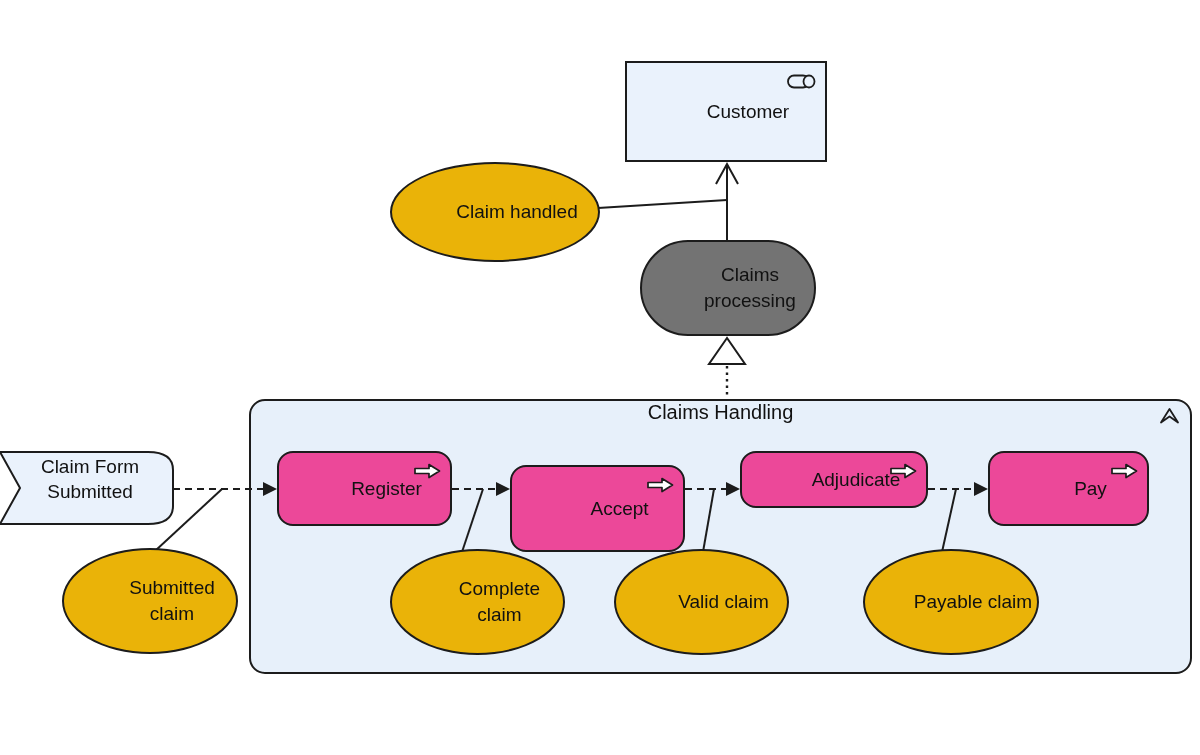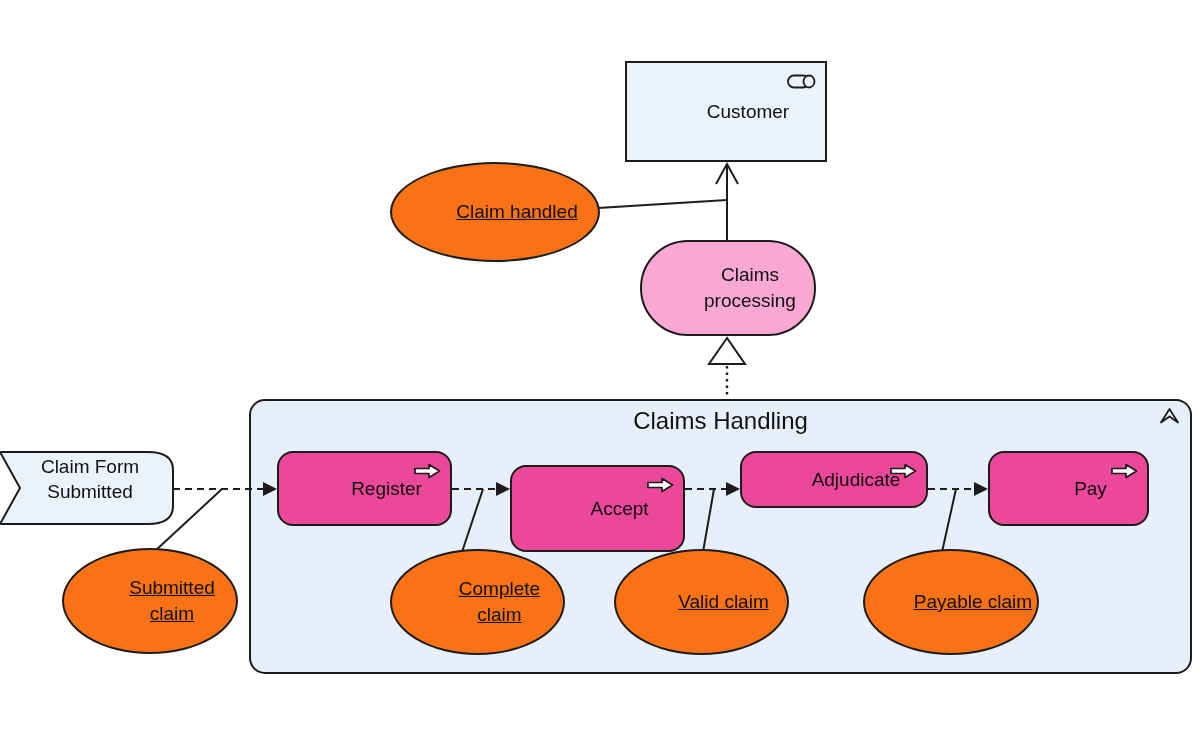--- a/index.html
+++ b/index.html
@@ -6,31 +6,31 @@
   .stage{
     position:relative;width:1200px;height:755px;background:#ffffff;overflow:hidden;
     font-family:"Liberation Sans", sans-serif;color:#111111;
   }
   .node{
     position:absolute;box-sizing:border-box;border:2px solid #1c1c1c;
     display:flex;align-items:center;justify-content:center;text-align:center;
     font-size:19px;line-height:26px;z-index:3;padding-left:44px;
   }
   .plainrect{background:#eaf2fc;}
-  .stadium{background:#f9a8d4;border-radius:48px;}
-  .valueellipse{background:#f97316;border-radius:50%;text-decoration:underline;}
+  .stadium{background:#737373;border-radius:48px;}
+  .valueellipse{background:#eab308;border-radius:50%;}
   .processbox{background:#ec4899;border-radius:16px;}
   .multiline{white-space:pre-line;}
   .container-group{
     position:absolute;box-sizing:border-box;border:2px solid #1c1c1c;border-radius:16px;
     background:#e7f0fa;z-index:1;
   }
   .container-title{
-    position:absolute;top:6px;left:0;right:0;text-align:center;
-    font-size:24px;z-index:3;
+    position:absolute;top:0;left:0;right:0;text-align:center;
+    font-size:20px;z-index:3;
   }
   .corner-icon{position:absolute;z-index:4;}
   .node-icon{position:absolute;top:7px;right:9px;z-index:4;}
   .event-label{
     position:absolute;left:14px;top:452px;width:152px;height:54px;z-index:3;
     display:flex;align-items:center;justify-content:center;text-align:center;
     font-size:19px;line-height:25px;white-space:pre-line;
   }
   svg.connectors{position:absolute;left:0;top:0;z-index:2;}
 </style>

